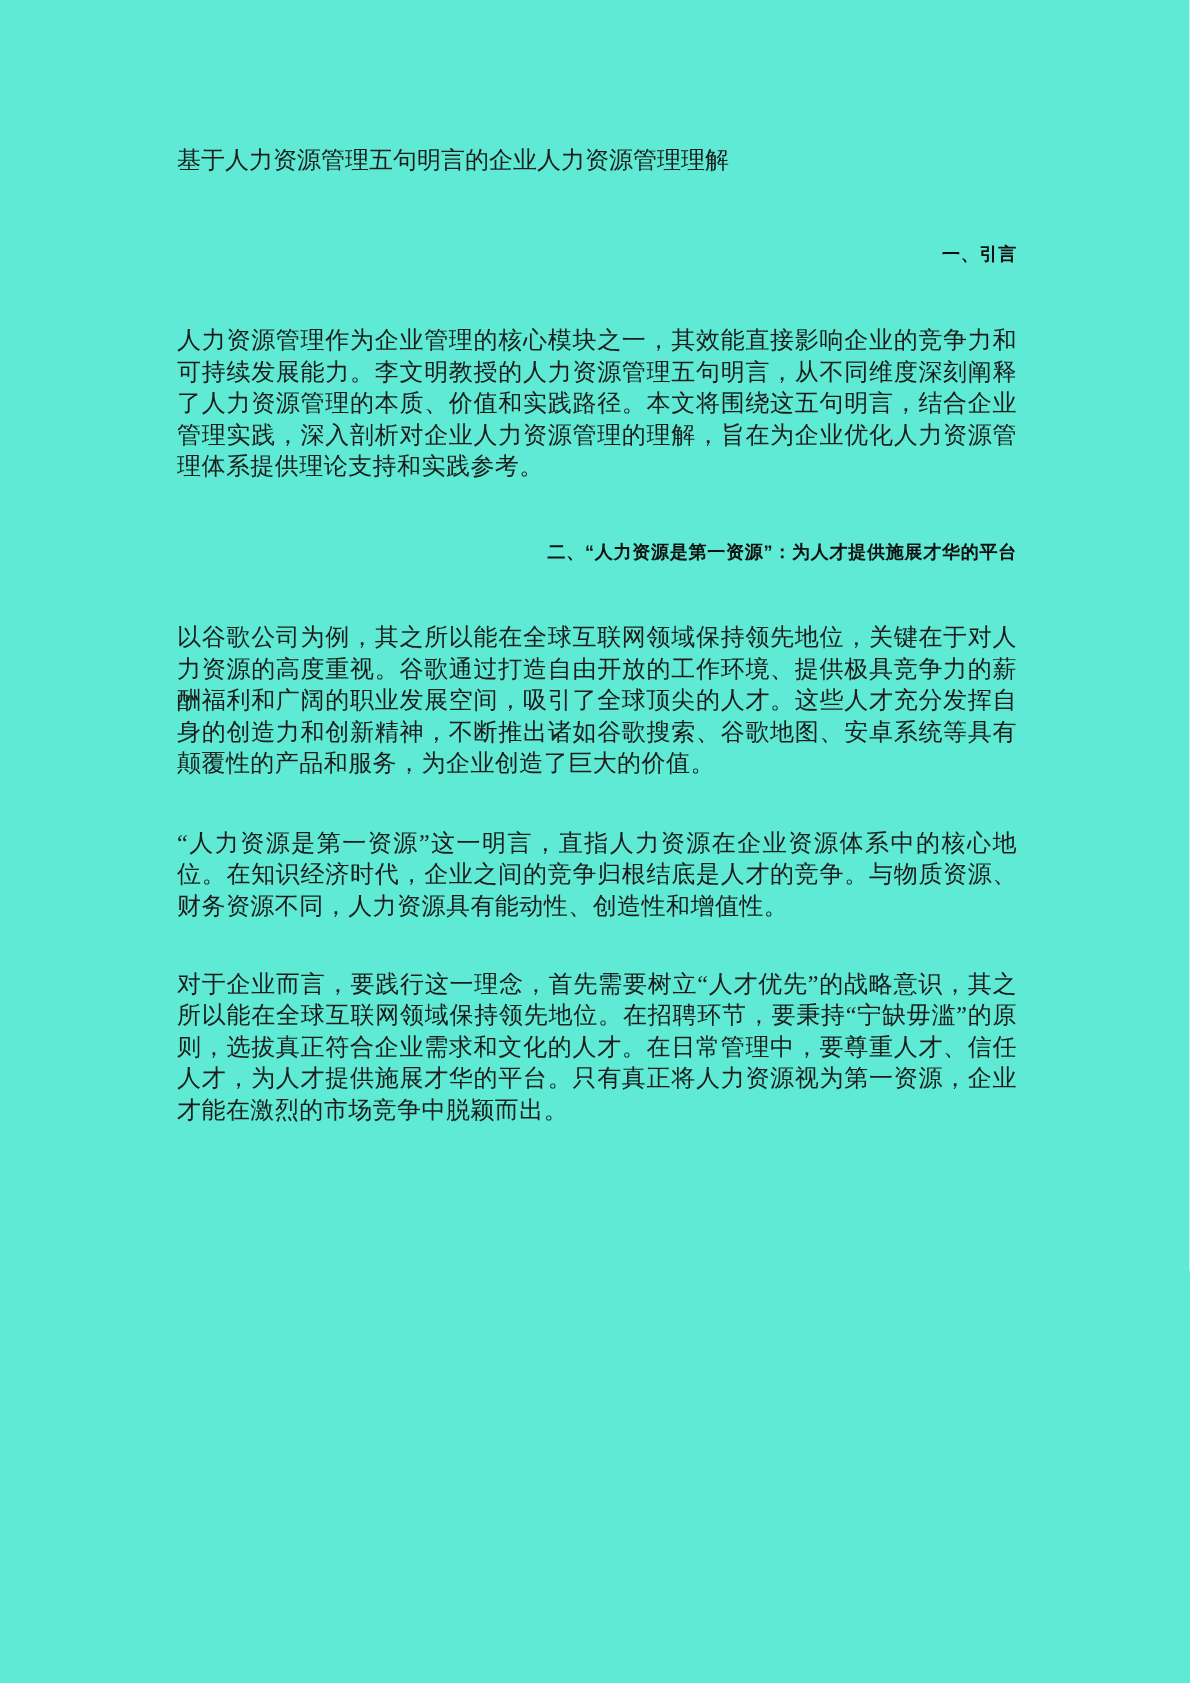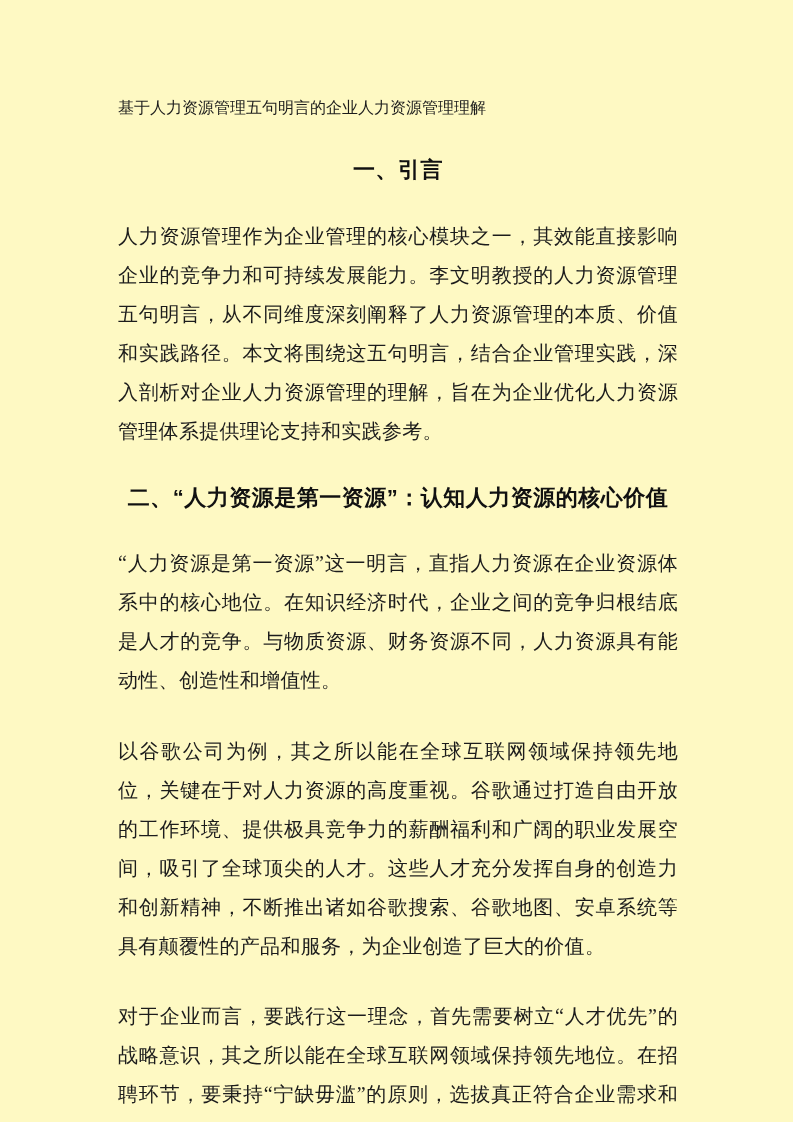--- a/index.html
+++ b/index.html
@@ -5,69 +5,69 @@
   html, body {
     margin: 0;
     padding: 0;
     background: #ffffff;
   }
   .page {
     position: relative;
     width: 793px;
     height: 1122px;
     margin: 0;
-    background: #fef9c3;
+    background: #5eead4;
     box-sizing: border-box;
     padding: 92px 115px 0 118px;
     overflow: hidden;
   }
   .doc-title {
     margin: 0 0 31.2px 0;
     font-family: "Liberation Serif", "DejaVu Serif", serif;
     font-size: 16px;
     line-height: 31.2px;
     font-weight: normal;
     color: #1c1c1c;
     text-align: left;
   }
   .doc-heading {
     margin: 0 0 31.2px 0;
     font-family: "Liberation Sans", "DejaVu Sans", sans-serif;
-    font-size: 22px;
+    font-size: 12px;
     line-height: 31.2px;
     font-weight: bold;
     color: #111111;
-    text-align: center;
+    text-align: right;
     letter-spacing: 0.5px;
   }
   .doc-para {
     margin: 0 0 31.2px 0;
     font-family: "Liberation Serif", "DejaVu Serif", serif;
-    font-size: 20px;
-    line-height: 39px;
+    font-size: 16px;
+    line-height: 21px;
     font-weight: normal;
     color: #1c1c1c;
     text-align: justify;
     text-justify: inter-ideograph;
     letter-spacing: 0.3px;
   }
 </style>
 </head>
 <body>
 
 <div class="page">
 
   <p class="doc-title">基于人力资源管理五句明言的企业人力资源管理理解</p>
 
   <h2 class="doc-heading">一、引言</h2>
 
   <p class="doc-para">人力资源管理作为企业管理的核心模块之一，其效能直接影响企业的竞争力和可持续发展能力。李文明教授的人力资源管理五句明言，从不同维度深刻阐释了人力资源管理的本质、价值和实践路径。本文将围绕这五句明言，结合企业管理实践，深入剖析对企业人力资源管理的理解，旨在为企业优化人力资源管理体系提供理论支持和实践参考。</p>
 
-  <h2 class="doc-heading">二、“人力资源是第一资源”：认知人力资源的核心价值</h2>
+  <h2 class="doc-heading">二、“人力资源是第一资源”：为人才提供施展才华的平台</h2>
+
+  <p class="doc-para">以谷歌公司为例，其之所以能在全球互联网领域保持领先地位，关键在于对人力资源的高度重视。谷歌通过打造自由开放的工作环境、提供极具竞争力的薪酬福利和广阔的职业发展空间，吸引了全球顶尖的人才。这些人才充分发挥自身的创造力和创新精神，不断推出诸如谷歌搜索、谷歌地图、安卓系统等具有颠覆性的产品和服务，为企业创造了巨大的价值。</p>
 
   <p class="doc-para">“人力资源是第一资源”这一明言，直指人力资源在企业资源体系中的核心地位。在知识经济时代，企业之间的竞争归根结底是人才的竞争。与物质资源、财务资源不同，人力资源具有能动性、创造性和增值性。</p>
-
-  <p class="doc-para">以谷歌公司为例，其之所以能在全球互联网领域保持领先地位，关键在于对人力资源的高度重视。谷歌通过打造自由开放的工作环境、提供极具竞争力的薪酬福利和广阔的职业发展空间，吸引了全球顶尖的人才。这些人才充分发挥自身的创造力和创新精神，不断推出诸如谷歌搜索、谷歌地图、安卓系统等具有颠覆性的产品和服务，为企业创造了巨大的价值。</p>
 
   <p class="doc-para">对于企业而言，要践行这一理念，首先需要树立“人才优先”的战略意识，其之所以能在全球互联网领域保持领先地位。在招聘环节，要秉持“宁缺毋滥”的原则，选拔真正符合企业需求和文化的人才。在日常管理中，要尊重人才、信任人才，为人才提供施展才华的平台。只有真正将人力资源视为第一资源，企业才能在激烈的市场竞争中脱颖而出。</p>
 
 
 </div>
 
 </body></html>

